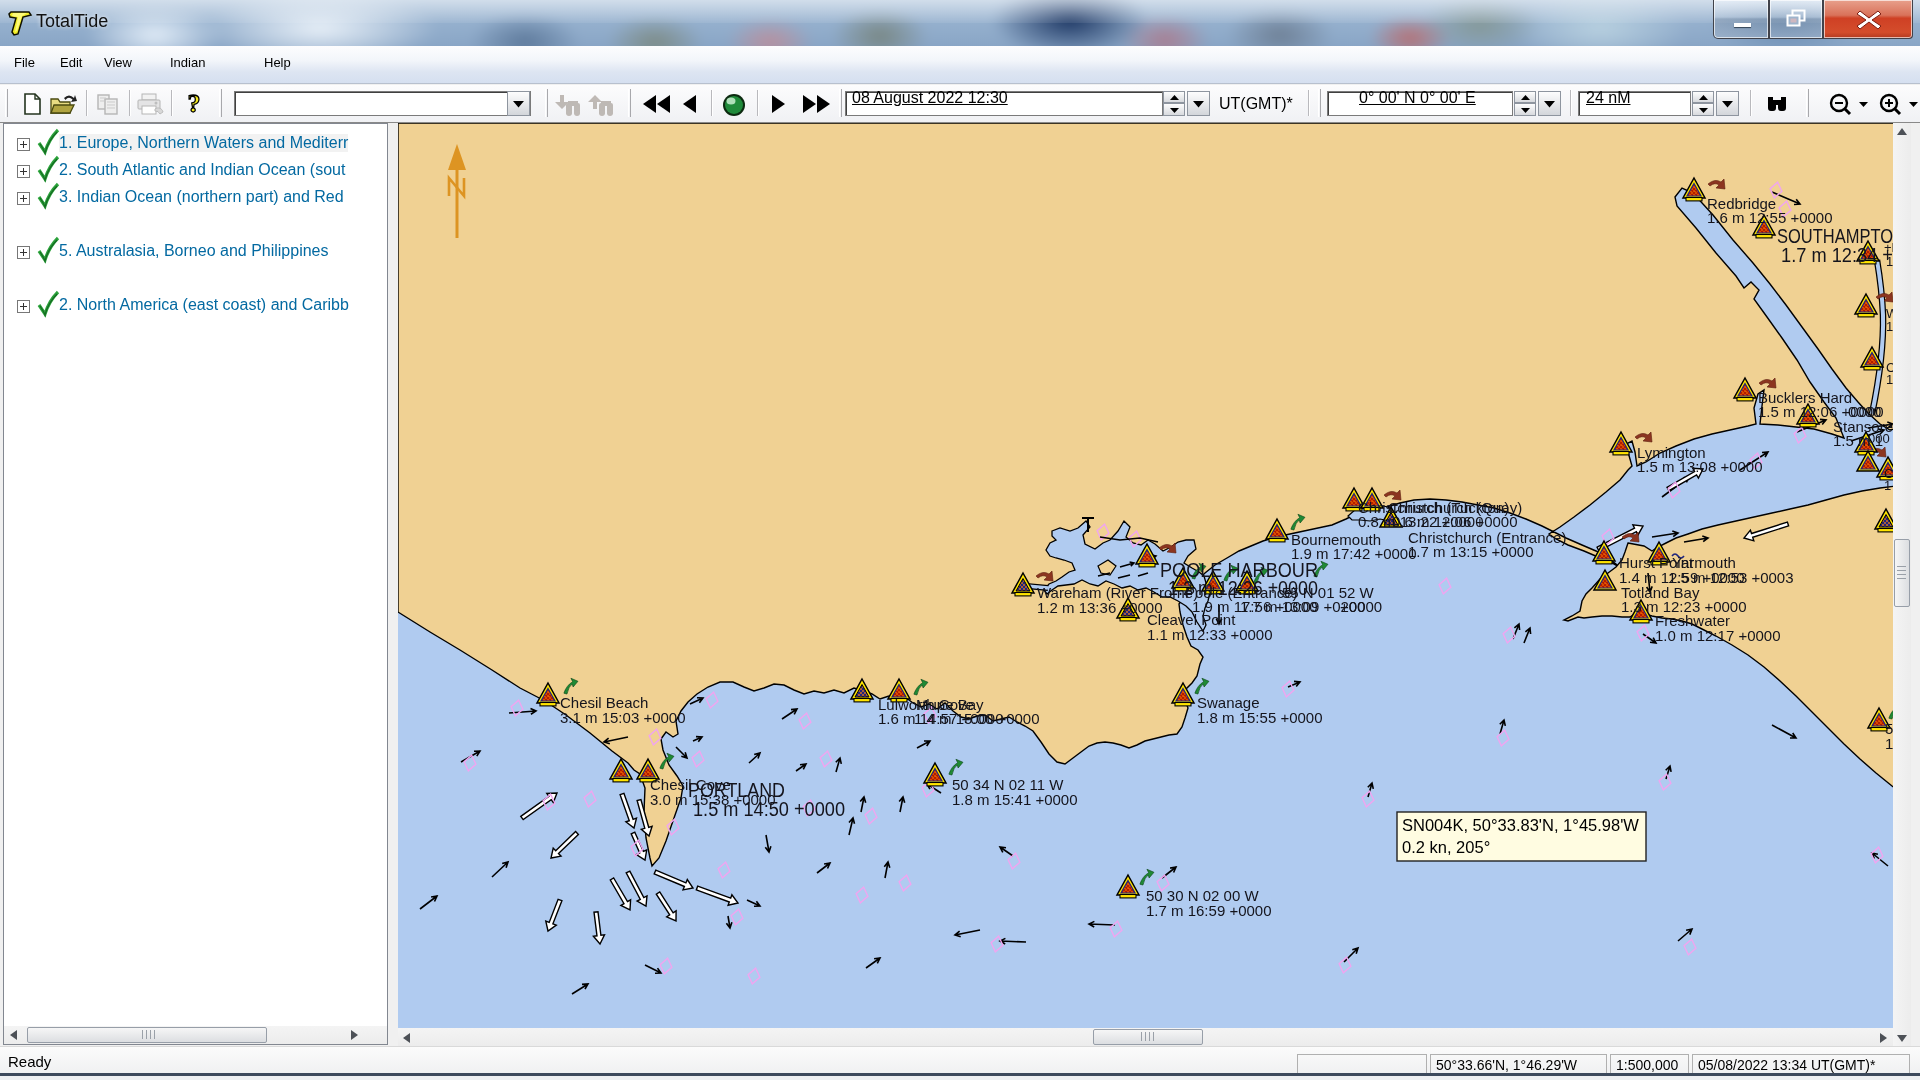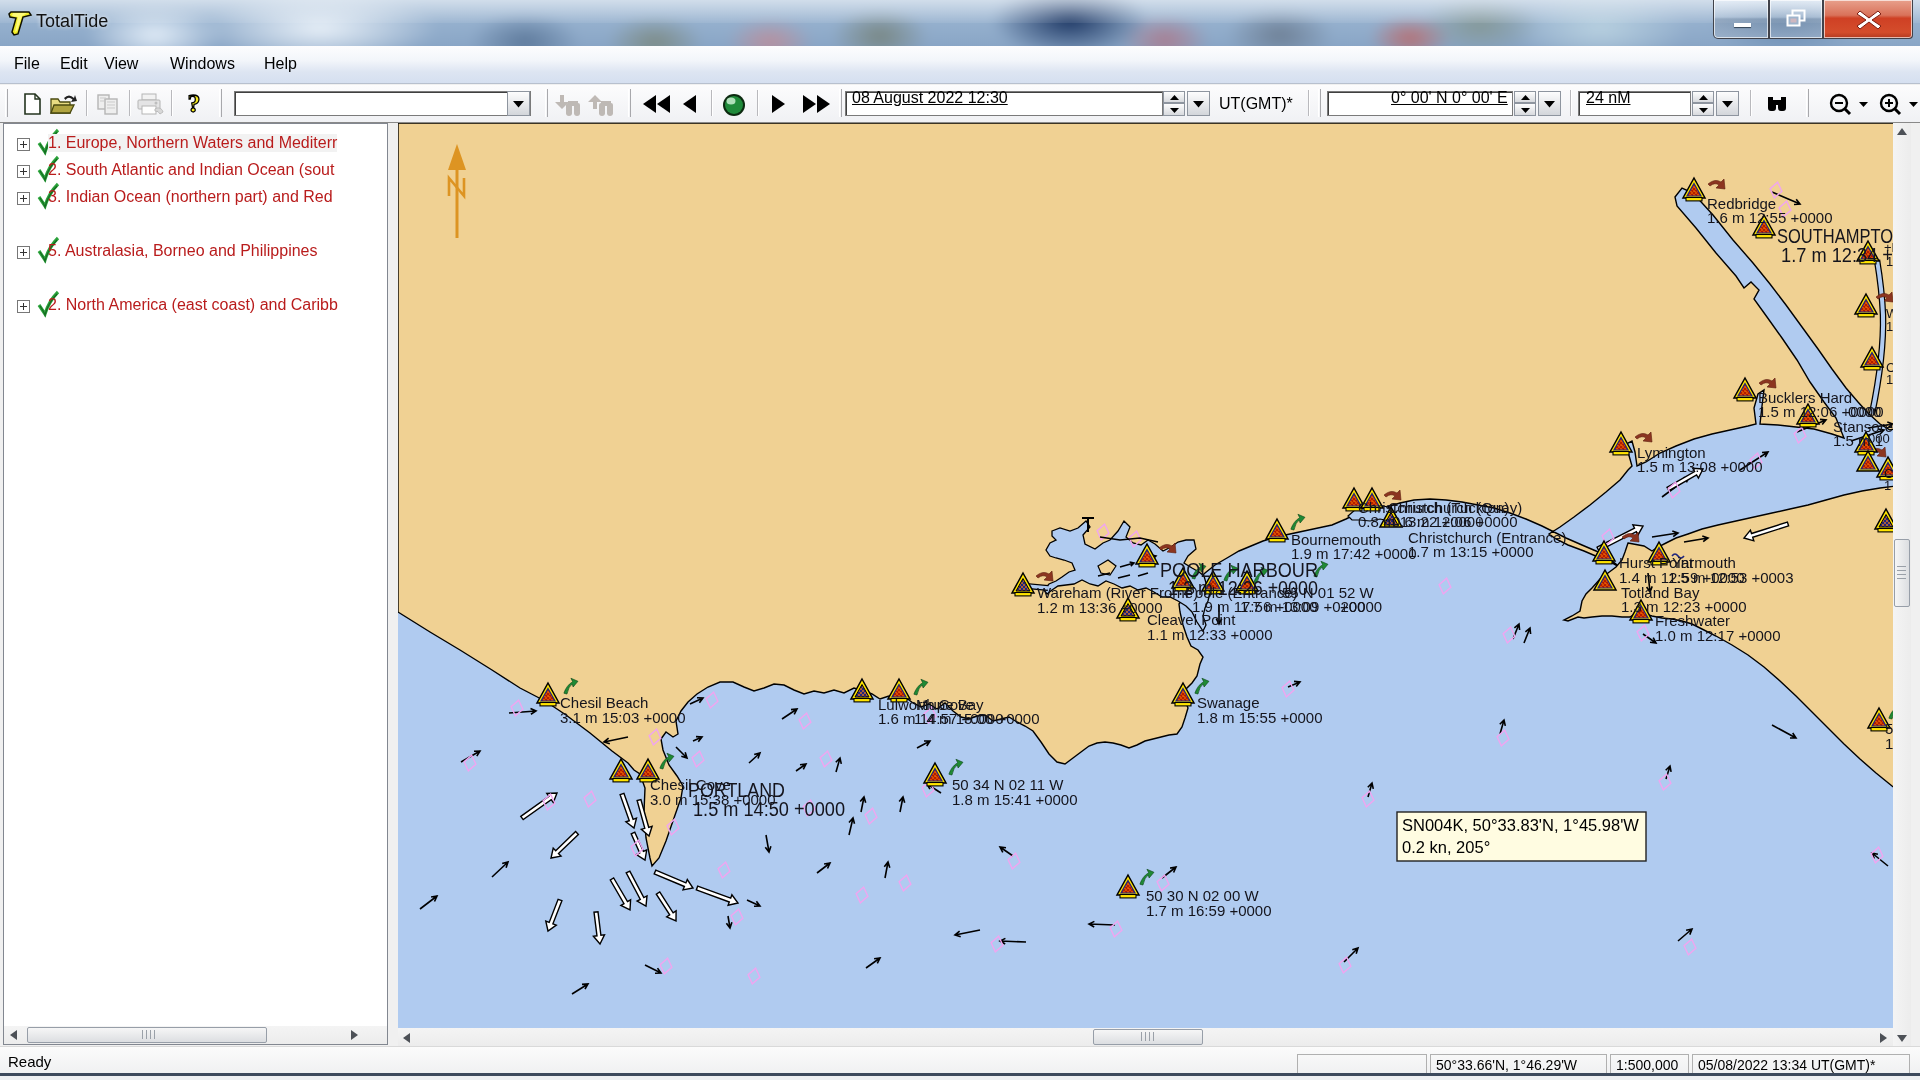--- a/index.html
+++ b/index.html
@@ -25,38 +25,38 @@
  linear-gradient(180deg,#afc6de 0%,#97b2cf 45%,#7f9cbf 100%);}
 #titlesheen{position:absolute;left:0;top:0;width:1920px;height:23px;background:linear-gradient(180deg,rgba(255,255,255,.5),rgba(255,255,255,.08));}
 #titletext{position:absolute;left:36px;top:11px;font-size:18px;color:#111;text-shadow:0 0 4px rgba(255,255,255,.9);}
 
 .wbtn{position:absolute;top:0;height:39px;border:1px solid #40424a;border-top:none;box-shadow:inset 0 0 0 1px rgba(255,255,255,.65);}
 #btnmin{left:1713px;width:56px;border-radius:0 0 0 5px;background:linear-gradient(180deg,rgba(235,242,250,.75) 0%,rgba(190,205,222,.5) 45%,rgba(130,148,170,.45) 50%,rgba(165,182,202,.5) 100%);}
 #btnmax{left:1769px;width:54px;background:linear-gradient(180deg,rgba(235,242,250,.75) 0%,rgba(190,205,222,.5) 45%,rgba(130,148,170,.45) 50%,rgba(165,182,202,.5) 100%);}
 #btncls{left:1823px;width:90px;border-radius:0 0 4px 0;background:linear-gradient(180deg,#e8a08c 0%,#d9725a 40%,#cf4024 48%,#d44d2c 85%,#b23a20 100%);}
 
 #menubar{left:0;top:46px;width:1920px;height:38px;background:linear-gradient(180deg,#fdfdfe 0%,#f2f5fa 40%,#dde5f2 70%,#d5dff0 100%);border-bottom:1px solid #b7c0ce;}
-.mitem{position:absolute;top:9px;font-size:16px;color:#000;}
+.mitem{position:absolute;top:9px;font-size:13px;color:#000;}
 
 #toolbar{left:0;top:85px;width:1920px;height:38px;background:linear-gradient(180deg,#fcfcfd,#f0f1f4);border-bottom:1px solid #898989;}
 .tsep{position:absolute;top:5px;width:2px;height:26px;background:#b9b9bd;border-right:1px solid #fff;}
 .thandle{position:absolute;top:4px;width:3px;height:28px;border-left:1px solid #fff;border-right:1px solid #a8a8ac;}
 .tbox{position:absolute;top:6px;height:25px;background:#fff;border:1px solid #7a7a7a;box-shadow:inset 1px 1px 0 #404040;}
 .tboxtxt{position:absolute;top:4px;font-size:16px;color:#000;text-decoration:underline;white-space:pre;}
 .spin{position:absolute;top:6px;width:22px;height:25px;}
 .spin>div{position:absolute;left:0;width:22px;height:12px;background:linear-gradient(180deg,#fdfdfd,#d8dade);border:1px solid #8e959f;}
 .ddbtn{position:absolute;top:6px;width:23px;height:25px;background:linear-gradient(180deg,#fdfdfd,#d3d6db);border:1px solid #8e959f;}
 .lbl{position:absolute;font-size:16px;color:#000;}
 
 #treepanel{left:3px;top:123px;width:385px;height:922px;background:#fff;border:1px solid #828790;}
 .trow{position:absolute;left:0;width:383px;height:27px;}
 .plus{position:absolute;left:13px;top:7px;width:13px;height:13px;border:1px solid #777;background:#fff;}
 .plus:before{content:"";position:absolute;left:2px;top:5px;width:7px;height:1px;background:#333;}
 .plus:after{content:"";position:absolute;left:5px;top:2px;width:1px;height:7px;background:#333;}
-.ttext{position:absolute;left:44px;top:3px;font-size:16px;color:#b91c1c;white-space:nowrap;}
+.ttext{position:absolute;left:55px;top:3px;font-size:16px;color:#0369a1;white-space:nowrap;}
 #splitter{left:389px;top:123px;width:9px;height:922px;background:#f0f0f0;}
 #mapwrap{left:398px;top:123px;width:1495px;height:905px;background:#adc9ee;border-top:1px solid #555;}
 
 .sbtrack{position:absolute;background:linear-gradient(180deg,#f4f4f4,#ececec);}
 .sbtrackv{position:absolute;background:linear-gradient(90deg,#f4f4f4,#ececec);}
 .sbthumb{position:absolute;background:linear-gradient(180deg,#f6f6f6,#dcdee1);border:1px solid #979ea8;border-radius:2px;}
 .sbthumbv{position:absolute;background:linear-gradient(90deg,#f6f6f6,#dcdee1);border:1px solid #979ea8;border-radius:2px;}
 
 #statusbar{left:0;top:1046px;width:1920px;height:30px;background:linear-gradient(180deg,#fbfbfb,#eff0f1);border-top:1px solid #d9d9d9;font-size:15px;color:#000;}
 .sbox{position:absolute;top:7px;height:21px;border:1px solid #b0b0b0;font-size:14px;color:#000;padding:2px 0 0 5px;}
@@ -86,21 +86,21 @@
       <div id="btncls" class="wbtn">
         <svg class="abs" style="left:32px;top:9px" width="26" height="22">
           <path d="M4,2 L13,9 L22,2 L25,5 L16,11 L25,17 L22,20 L13,13 L4,20 L1,17 L10,11 L1,5 Z" fill="#fff" stroke="#7c1d10" stroke-width="1"></path>
         </svg>
       </div>
     </div>
     <div id="menubar" class="abs">
       <div class="mitem" style="left:14px">File</div>
       <div class="mitem" style="left:60px">Edit</div>
       <div class="mitem" style="left:104px">View</div>
-      <div class="mitem" style="left:170px">Windows</div>
+      <div class="mitem" style="left:170px">Indian</div>
       <div class="mitem" style="left:264px">Help</div>
     </div>
 <div id="toolbar" class="abs">
       <div class="thandle" style="left:5px"></div>
       <svg class="abs" style="left:22px;top:8px" width="22" height="22">
         <path d="M3,1 L13,1 L18,6 L18,21 L3,21 Z" fill="#fff" stroke="#24341f" stroke-width="1.6"></path>
         <path d="M13,1 L13,6 L18,6" fill="none" stroke="#24341f" stroke-width="1.4"></path>
       </svg>
       <svg class="abs" style="left:50px;top:8px" width="28" height="22">
         <path d="M1,6 L8,6 L10,9 L20,9 L20,20 L1,20 Z" fill="#e8dc82" stroke="#4a4a10" stroke-width="1.3"></path>
@@ -198,21 +198,21 @@
       </div>
       <div class="ddbtn" style="left:1187px;width:23px">
         <svg class="abs" style="left:5px;top:9px" width="12" height="8">
           <polygon points="0,0 11,0 5.5,6.5" fill="#000"></polygon>
         </svg>
       </div>
       <div class="lbl" style="left:1219px;top:10px">UT(GMT)*</div>
       <div class="tsep" style="left:1308px"></div>
       <div class="thandle" style="left:1318px"></div>
       <div class="tbox" style="left:1327px;width:186px"></div>
-      <div class="tboxtxt" style="left:1391px">0° 00' N 0° 00' E</div>
+      <div class="tboxtxt" style="left:1359px">0° 00' N 0° 00' E</div>
       <div class="spin" style="left:1514px">
         <div style="top:0">
           <svg style="position:absolute;left:6px;top:3px" width="10" height="6">
             <polygon points="0,5 9,5 4.5,0" fill="#000"></polygon>
           </svg>
         </div>
         <div style="top:12px;height:13px">
           <svg style="position:absolute;left:6px;top:4px" width="10" height="6">
             <polygon points="0,0 9,0 4.5,5" fill="#000"></polygon>
           </svg>

